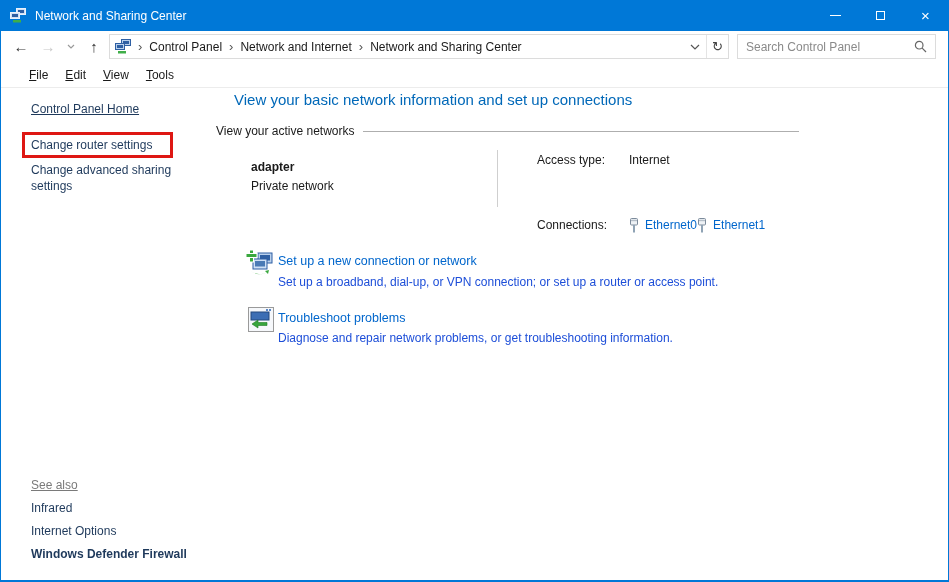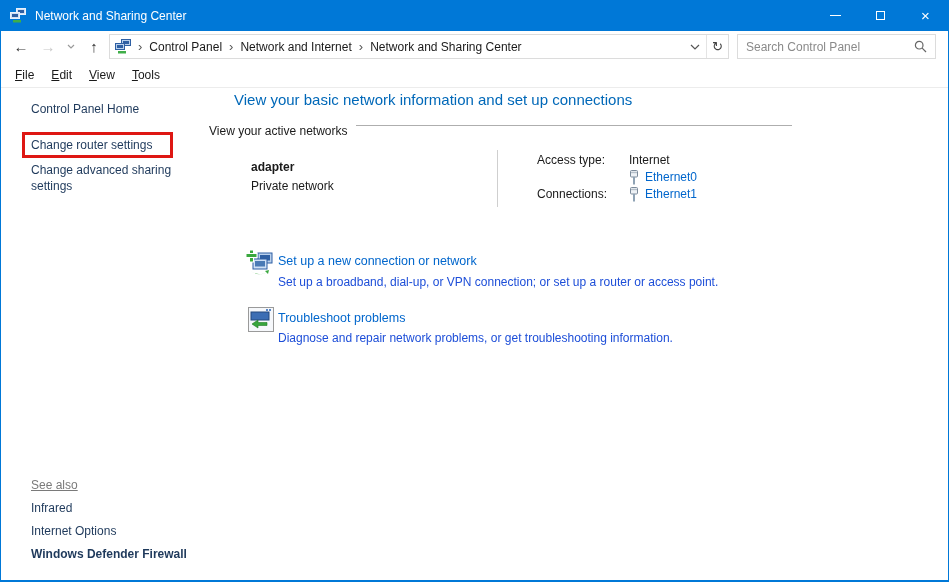--- a/index.html
+++ b/index.html
@@ -30,39 +30,39 @@
   .addressbar .crumb-icon { margin-left:5px; display:flex; }
   .crumb-sep { color:#555; margin:0 7px; font-size:13px; }
   .crumb { color:#1a1a1a; white-space:nowrap; }
   .ab-buttons { margin-left:auto; display:flex; height:100%; }
   .ab-btn { width:22px; height:100%; display:flex; align-items:center; justify-content:center; border-left:1px solid #e4e4e4; color:#444; font-size:13px; }
   .searchbox { position:absolute; left:736px; top:3px; width:199px; height:25px; border:1px solid #dcdcdc; background:#fff; display:flex; align-items:center; }
   .searchbox input { flex:1; border:none; outline:none; font-family:inherit; font-size:12px; color:#1a1a1a; padding-left:8px; background:transparent; }
   .searchbox input::placeholder { color:#8a8a8a; opacity:1; }
   .searchbox .mag { margin-right:8px; display:flex; }
   
-  .menubar { position:absolute; left:0; top:62px; width:100%; height:26px; display:flex; align-items:center; padding-left:14px; border-bottom:1px solid #ececec; background:#fff; }
+  .menubar { position:absolute; left:0; top:62px; width:100%; height:26px; display:flex; align-items:center; padding-left:28px; border-bottom:1px solid #ececec; background:#fff; }
   .menu-item { margin-right:17px; color:#1a1a1a; cursor:default; }
   .mkey { text-decoration: underline; }
   
   .side-link { position:absolute; color:#1e395b; cursor:pointer; }
   .side-gray { position:absolute; color:#7a7a7a;text-decoration:underline; }
   .annotation-box { position:absolute; left:21px; top:132px; width:151px; height:26px; border:3px solid #de1713; }
   
   .main-heading { position:absolute; left:233px; top:91px; font-size:15px; color:#0068b8; }
-  .section { position:absolute; left:208px; width:583px; display:flex; }
+  .section { position:absolute; left:215px; width:583px; display:flex; align-items:center; }
   .section .lbl { white-space:nowrap; color:#1a1a1a; padding-right:8px; }
   .section .rule { flex:1; border-top:1px solid #aeaeae; height:0; margin-top:1px; }
   .net-name { position:absolute; left:250px; top:160px; font-weight:bold; }
   .net-type { position:absolute; left:250px; top:179px; }
   .net-divider { position:absolute; left:496px; top:150px; width:1px; height:57px; background:#cfcfcf; }
   .net-details { position:absolute; left:536px; top:152px; }
   .nd-row { display:flex; align-items:flex-end; line-height:17px; }
   .nd-label { width:92px; color:#1a1a1a; }
-  .conn-col { display:flex; flex-direction:column; }
+  .conn-col { display:flex; flex-direction:row;margin-top:48px; }
   .conn-row { display:flex; align-items:center; height:17px; }
   .conn-row svg { margin-right:6px; }
   .link { color:#0066cc; cursor:pointer; }
   .task-icon { position:absolute; left:245px; }
   .task-title { position:absolute; left:277px; font-size:12.5px; color:#0066cc; cursor:pointer; }
   .task-desc { position:absolute; left:277px; color:#1d4ed8; }
 </style>
 </head>
 <body>
 
@@ -139,21 +139,21 @@
     </div>
   </div>
 
   <div class="menubar">
     <span class="menu-item"><span class="mkey">F</span><span>ile</span></span>
     <span class="menu-item"><span class="mkey">E</span><span>dit</span></span>
     <span class="menu-item"><span class="mkey">V</span><span>iew</span></span>
     <span class="menu-item"><span class="mkey">T</span><span>ools</span></span>
   </div>
 
-  <div class="side-link" style="left:30px; top:102px;">Control Panel Home</div>
+  <div class="side-link" style="left:30px; top:102px;text-decoration:underline;">Control Panel Home</div>
   <div class="annotation-box"></div>
   <div class="side-link" style="left:30px; top:138px;">Change router settings</div>
   <div class="side-link" style="left:30px; top:162px; width:152px; line-height:16px;">Change advanced sharing settings</div>
 
   <div class="side-gray" style="left:30px; top:478px;">See also</div>
   <div class="side-link" style="left:30px; top:501px;">Infrared</div>
   <div class="side-link" style="left:30px; top:524px;">Internet Options</div>
   <div class="side-link" style="left:30px; top:547px;font-weight:bold;">Windows Defender Firewall</div>
 
   <div class="main-heading">View your basic network information and set up connections</div>

